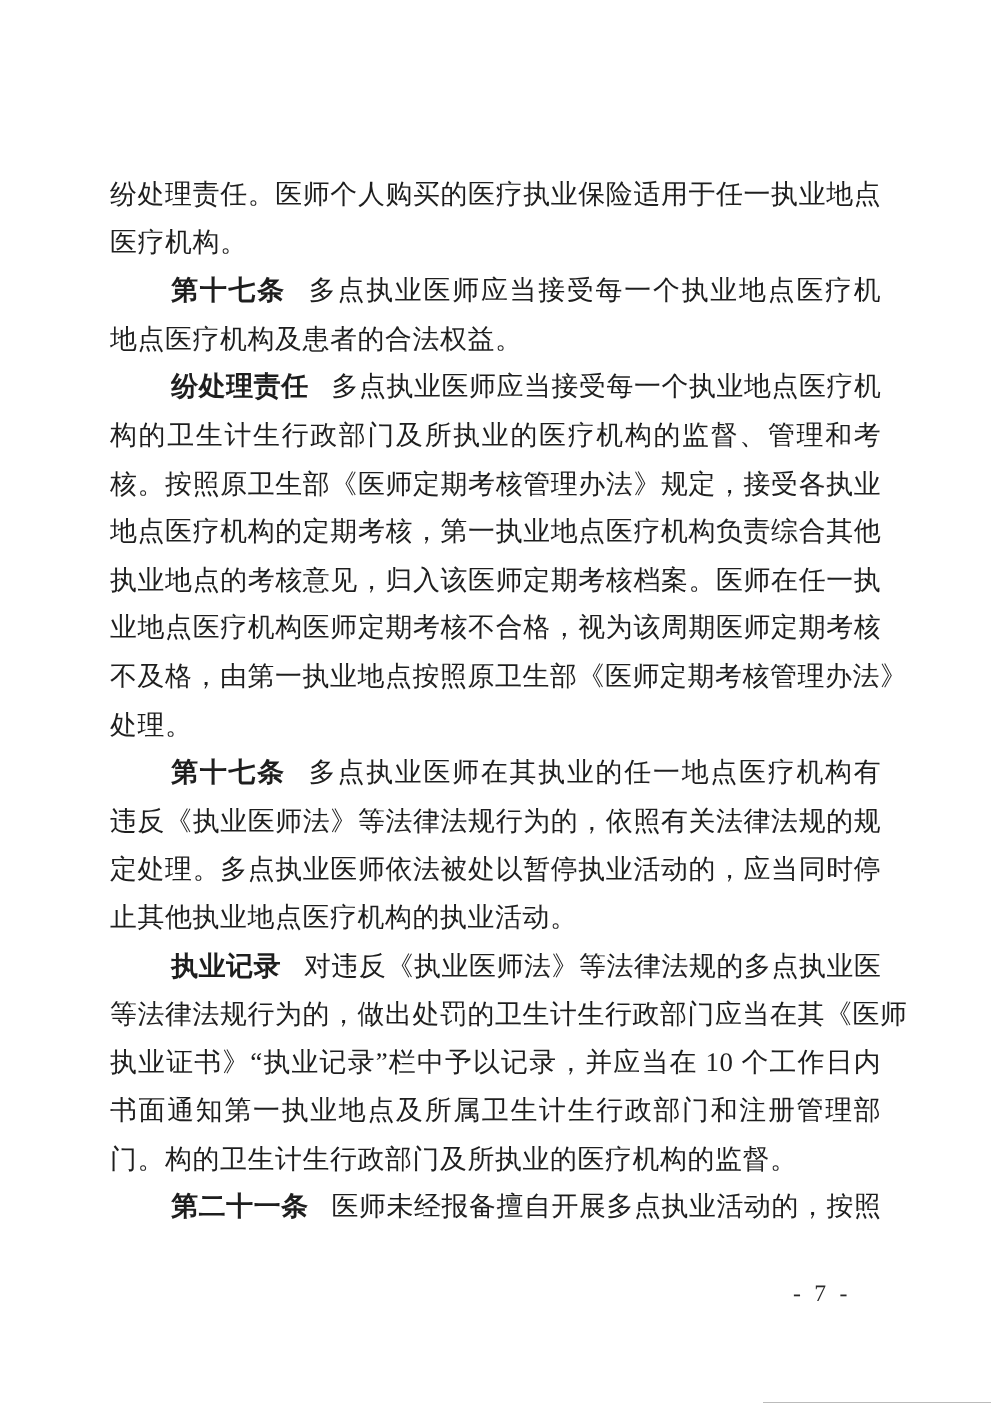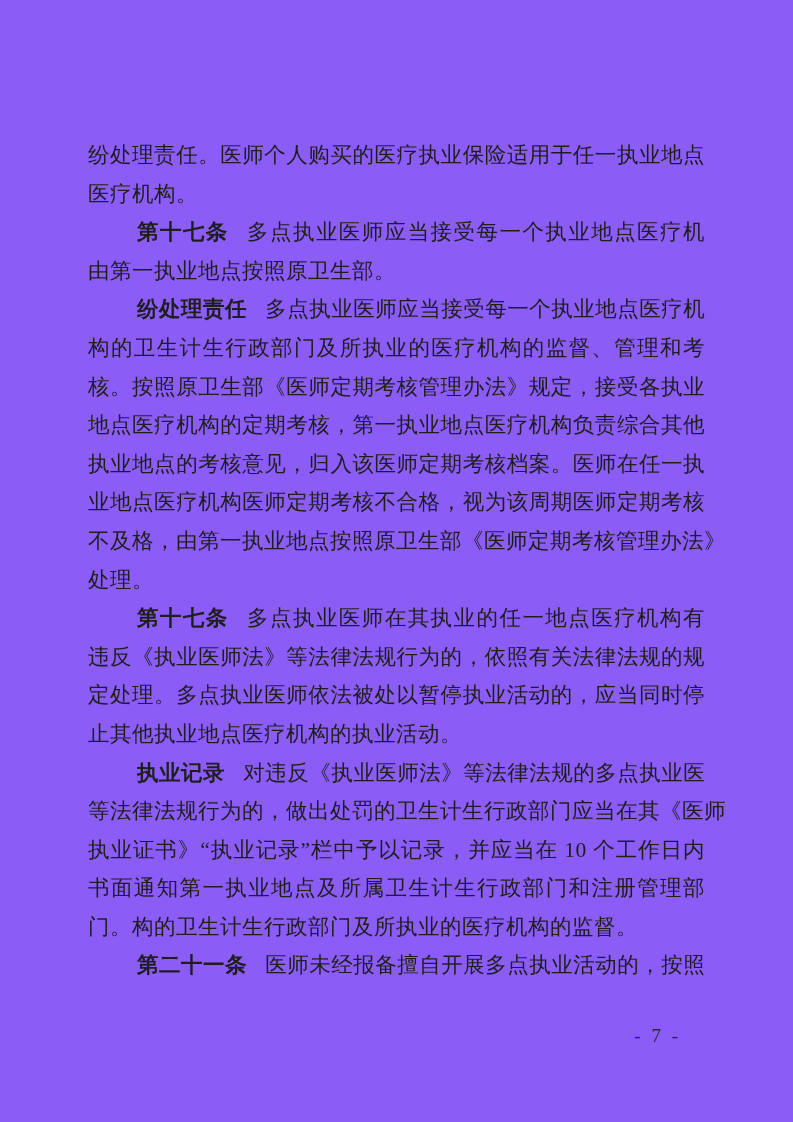--- a/index.html
+++ b/index.html
@@ -5,21 +5,21 @@
   html, body {
     margin: 0;
     padding: 0;
     background: #888;
   }
   .page {
     position: relative;
     width: 793px;
     height: 1122px;
     margin: 0 auto;
-    background: #8b5cf6;
+    background: #ffffff;
     overflow: hidden;
     font-family: "Liberation Serif", "DejaVu Serif", serif;
     color: #1e1e1e;
   }
   .text-block {
     position: absolute;
     top: 136px;
     left: 88px;
     width: 617px;
   }
@@ -57,21 +57,21 @@
   }
 </style>
 </head>
 <body>
 
 <div class="page">
   <div class="text-block" id="text-block">
       <div class="line"><span>纷处理责任。医师个人购买的医疗执业保险适用于任一执业地点</span></div>
       <div class="line partial"><span>医疗机构。</span></div>
       <div class="line indent"><b class="art">第十七条</b><span>多点执业医师应当接受每一个执业地点医疗机</span></div>
-      <div class="line partial"><span>由第一执业地点按照原卫生部。</span></div>
+      <div class="line partial"><span>地点医疗机构及患者的合法权益。</span></div>
       <div class="line indent"><b class="art">纷处理责任</b><span>多点执业医师应当接受每一个执业地点医疗机</span></div>
       <div class="line"><span>构的卫生计生行政部门及所执业的医疗机构的监督、管理和考</span></div>
       <div class="line"><span>核。按照原卫生部《医师定期考核管理办法》规定，接受各执业</span></div>
       <div class="line"><span>地点医疗机构的定期考核，第一执业地点医疗机构负责综合其他</span></div>
       <div class="line"><span>执业地点的考核意见，归入该医师定期考核档案。医师在任一执</span></div>
       <div class="line"><span>业地点医疗机构医师定期考核不合格，视为该周期医师定期考核</span></div>
       <div class="line"><span>不及格，由第一执业地点按照原卫生部《医师定期考核管理办法》</span></div>
       <div class="line partial"><span>处理。</span></div>
       <div class="line indent"><b class="art">第十七条</b><span>多点执业医师在其执业的任一地点医疗机构有</span></div>
       <div class="line"><span>违反《执业医师法》等法律法规行为的，依照有关法律法规的规</span></div>

